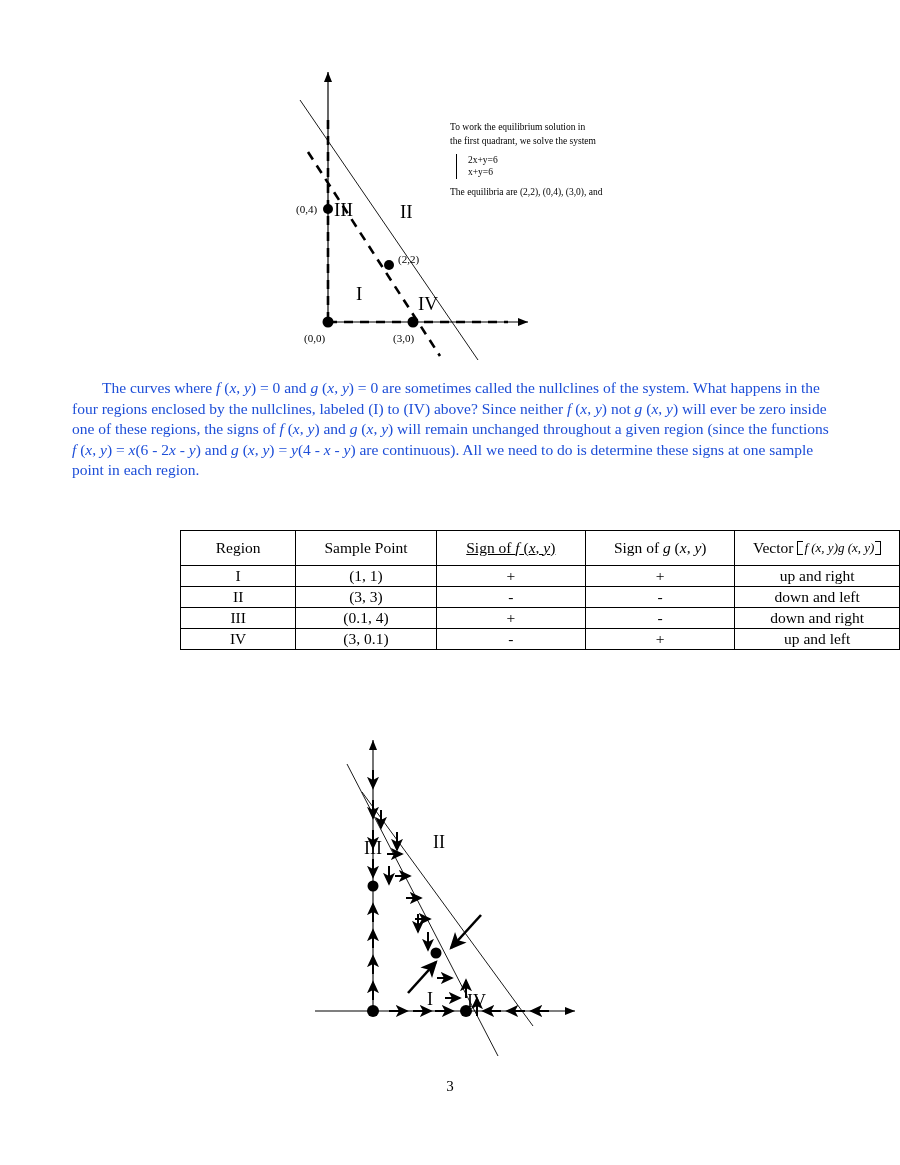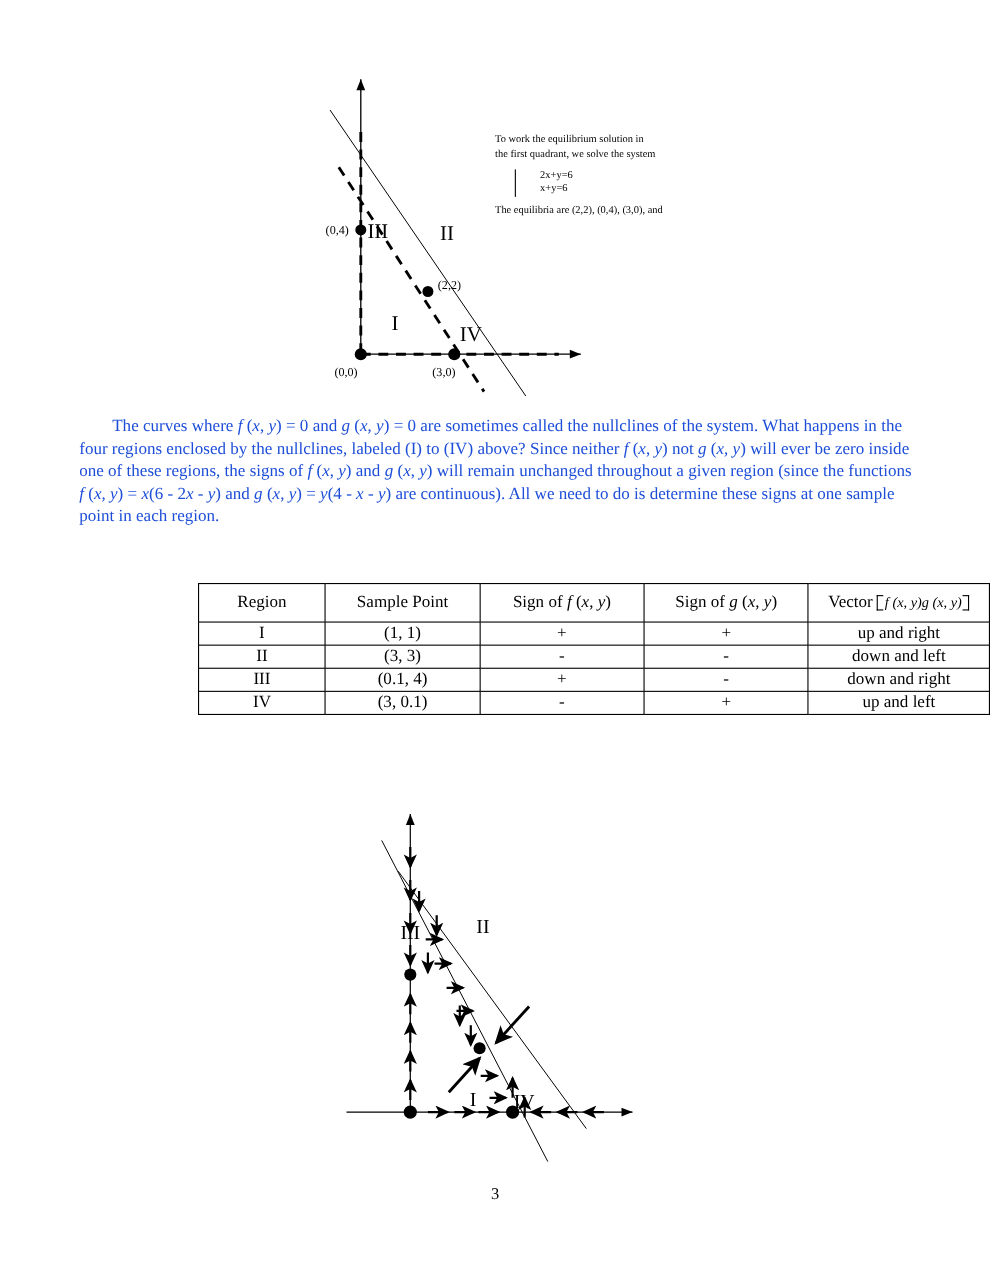--- a/index.html
+++ b/index.html
@@ -36,23 +36,23 @@
     position: absolute;
     left: 200px;
     top: 60px;
     width: 180px;
     font-family: "Liberation Serif", serif;
     font-size: 9.5px;
     line-height: 1.5;
     color: #000;
   }
   .fig1-note .sys {
-    margin: 5px 0 6px 18px;
+    margin: 5px 0 6px 6px;
     border-left: 1px solid #000;
-    padding-left: 22px;
+    padding-left: 11px;
     line-height: 1.35;
   }
 
   
   .para {
     position: absolute;
     font-size: 15.5px;
     line-height: 1.33;
     text-align: left;
     color: #1d4ed8;
@@ -80,21 +80,21 @@
     text-align: center;
     font-weight: normal;
   }
   table.signs thead td {
     padding: 8px 12px;
     font-size: 15.5px;
   }
   table.signs tbody td { padding: 1px 12px; }
   .col-region { width: 92px; }
   .col-sample { width: 118px; }
-  .col-signf  { width: 128px; }
+  .col-signf  { width: 128px; text-decoration: underline; }
   .col-signg  { width: 128px; }
   .col-vector { width: 140px; }
 
   .vec-head {
     display: inline-flex;
     align-items: center;
     gap: 4px;
     white-space: nowrap;
   }
   .matrix {

